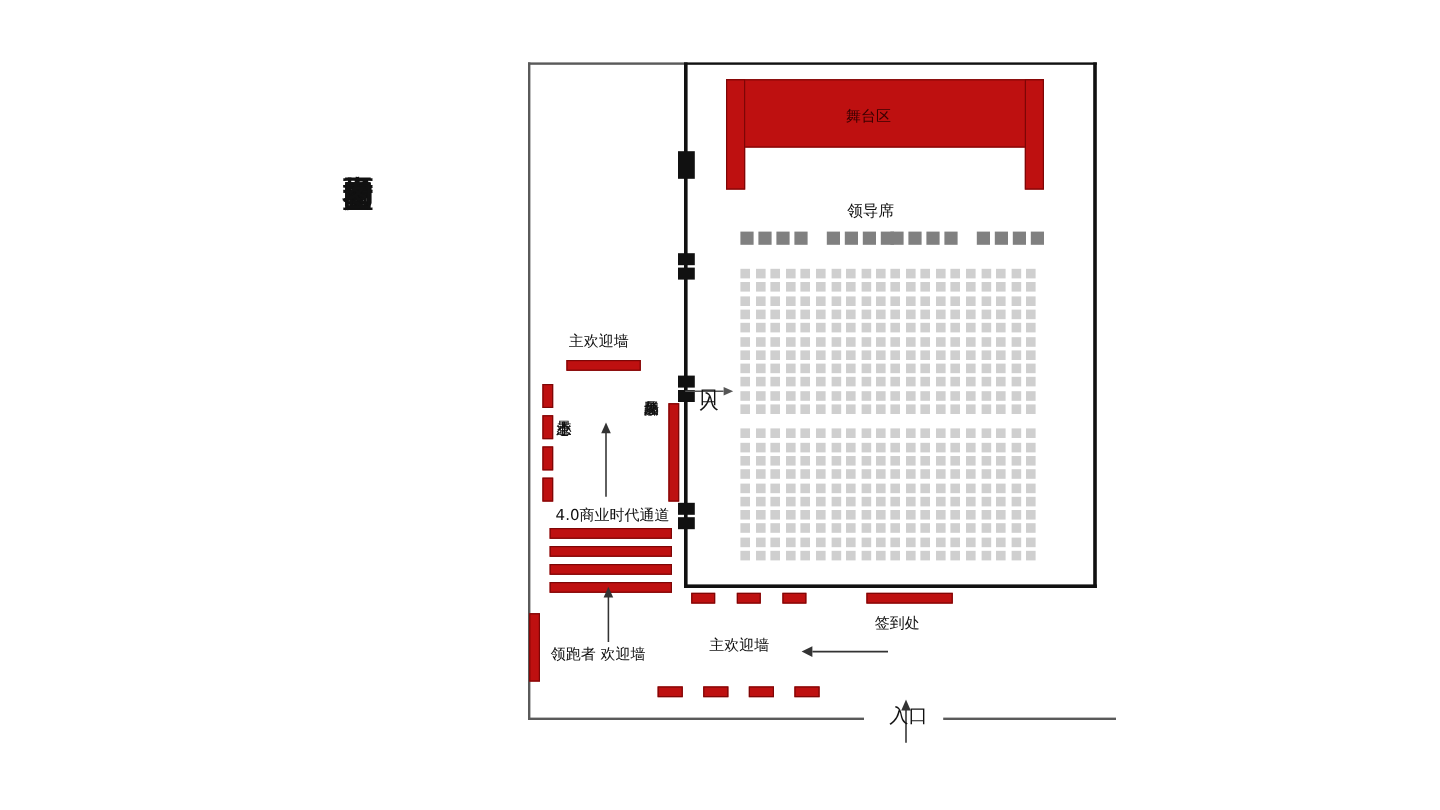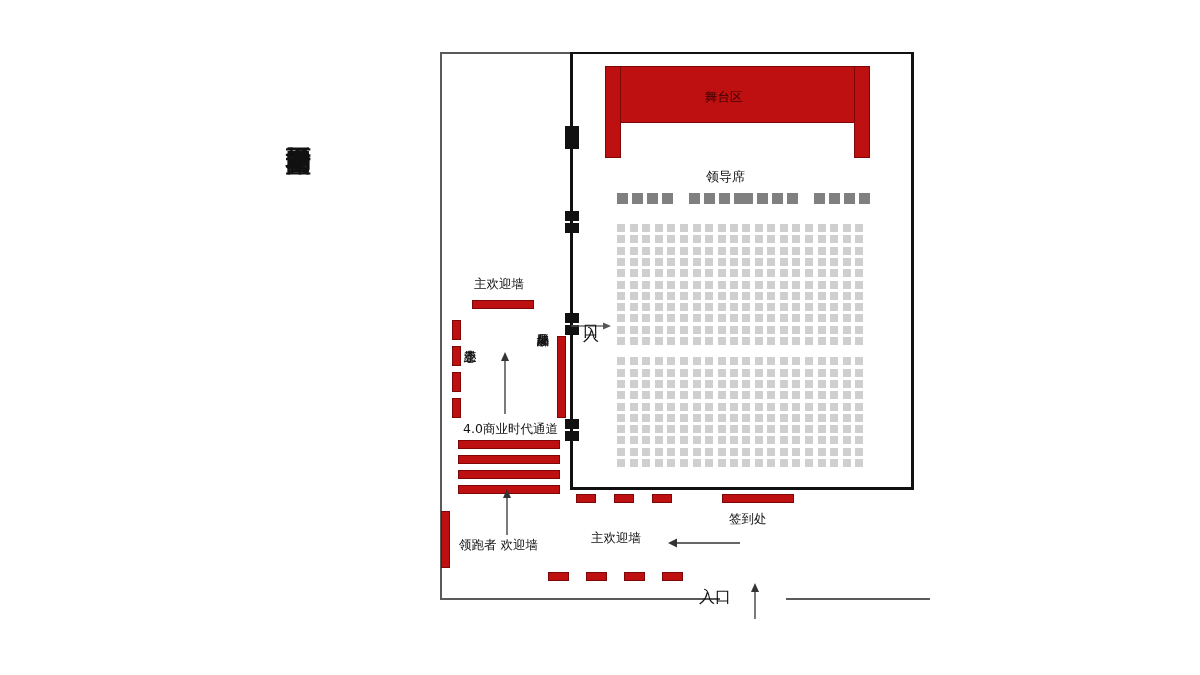--- a/index.html
+++ b/index.html
@@ -609,15 +609,15 @@
 
   <div class="redbox" style="left:548px; top:572px; width:21px; height:9px;"></div>
   <div class="redbox" style="left:586px; top:572px; width:21px; height:9px;"></div>
   <div class="redbox" style="left:624px; top:572px; width:21px; height:9px;"></div>
   <div class="redbox" style="left:662px; top:572px; width:21px; height:9px;"></div>
 
   <svg class="arrow-svg" style="left:748px; top:583px; width:14px; height:36px;" viewBox="0 0 14 36">
     <line x1="7" y1="36" x2="7" y2="8" stroke="#333" stroke-width="1.3"></line>
     <polygon points="3,9 7,0 11,9" fill="#333"></polygon>
   </svg>
-  <div class="entry-txt" style="left:699px; top:588px;">入口</div>
+  <div class="entry-txt" style="left:741px; top:588px;">入口</div>
 
 </div>
 
 </body></html>

